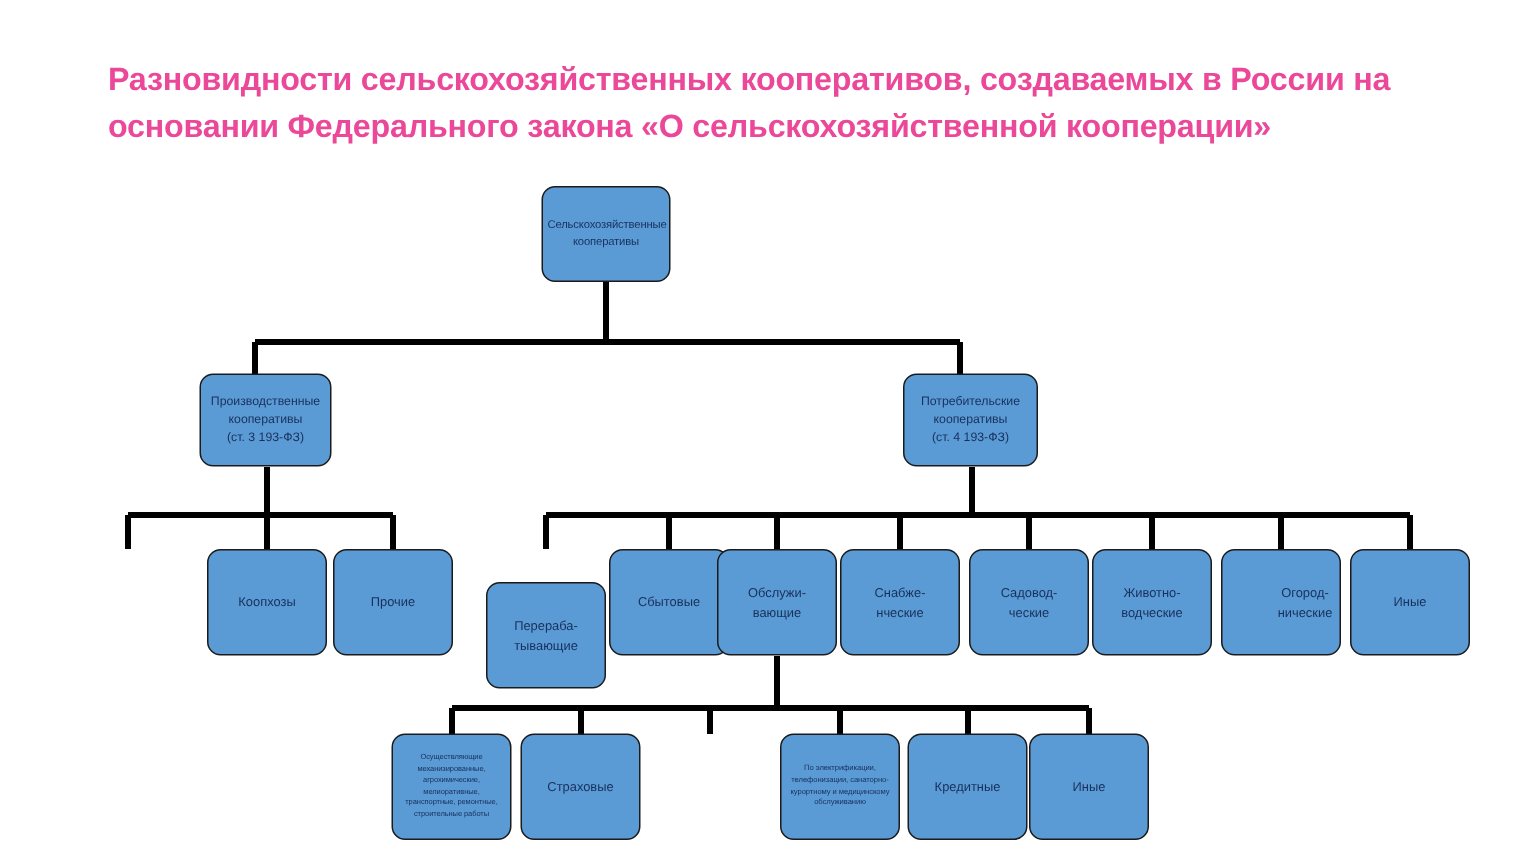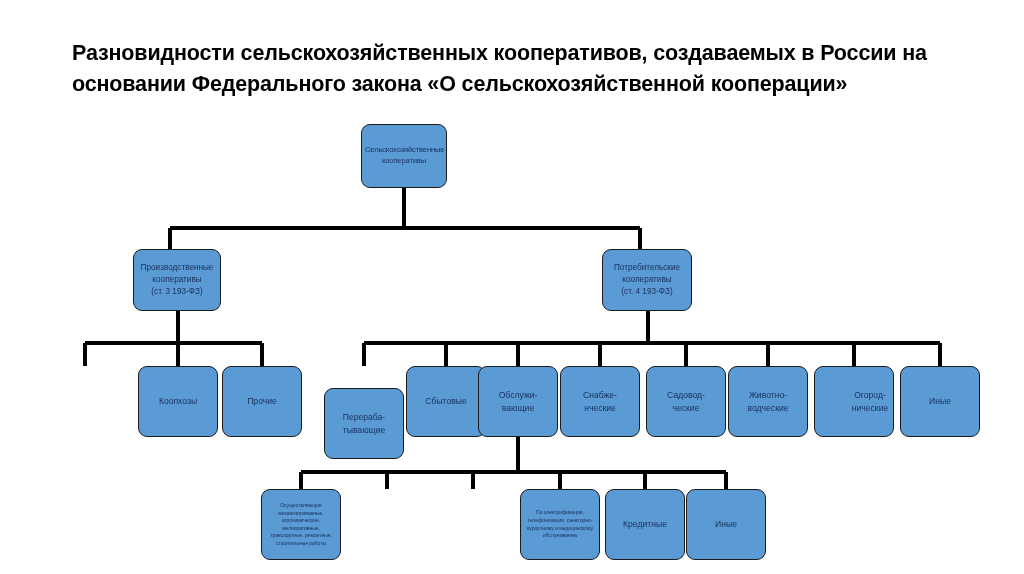--- a/index.html
+++ b/index.html
@@ -27,21 +27,21 @@
 
   
   #title {
     position: absolute;
     left: 72px;
     top: 38px;
     width: 886px;
     font-size: 21.5px;
     font-weight: bold;
     line-height: 1.42;
-    color: #000000;
+    color: #ec4899;
     letter-spacing: -0.15px;
   }
 
   
   #connectors {
     position: absolute;
     left: 0; top: 0;
     width: 1024px;
     height: 574px;
     pointer-events: none;
@@ -176,20 +176,23 @@
   </div>
 
   <div class="node t-lvl3" style="left:900px; top:366px; width:80px; height:71px;">
     <span class="lbl">Иные</span>
   </div>
 
   <div class="node t-tiny" style="left:261px; top:489px; width:80px; height:71px;">
     <span class="lbl">Осуществляющие механизированные, агрохимические, мелиоративные, транспортные, ремонтные, строительные работы</span>
   </div>
 
+  <div class="node t-lvl3" style="left:347px; top:489px; width:80px; height:71px;">
+    <span class="lbl">Страховые</span>
+  </div>
 
 
   <div class="node t-tiny2" style="left:520px; top:489px; width:80px; height:71px;">
     <span class="lbl">По электрификации, телефонизации, санаторно-курортному и медицинскому обслуживанию</span>
   </div>
 
   <div class="node t-lvl3" style="left:605px; top:489px; width:80px; height:71px;">
     <span class="lbl">Кредитные</span>
   </div>
 

